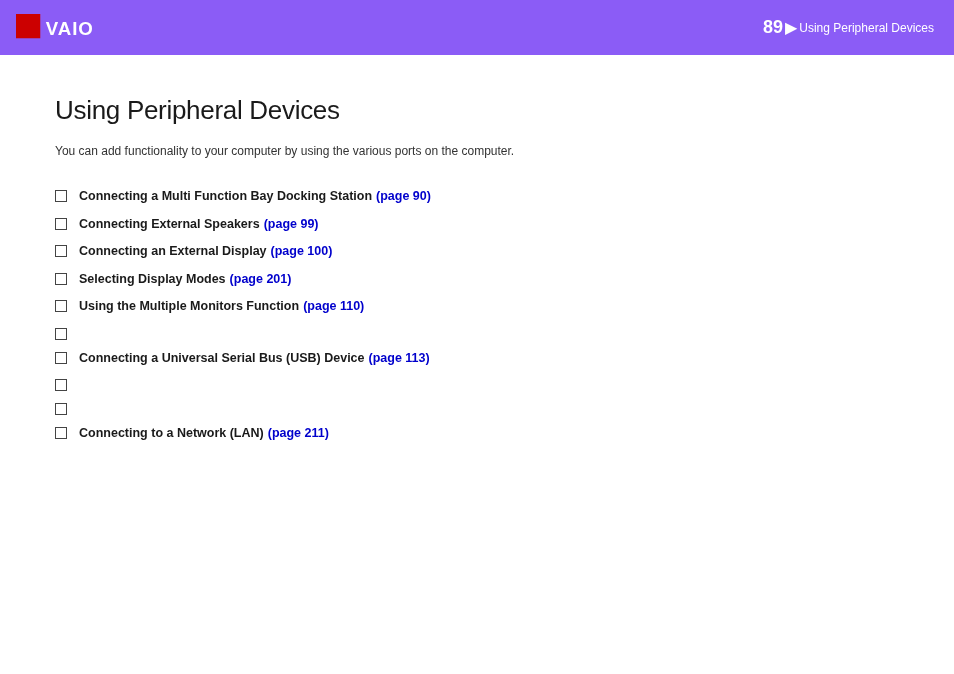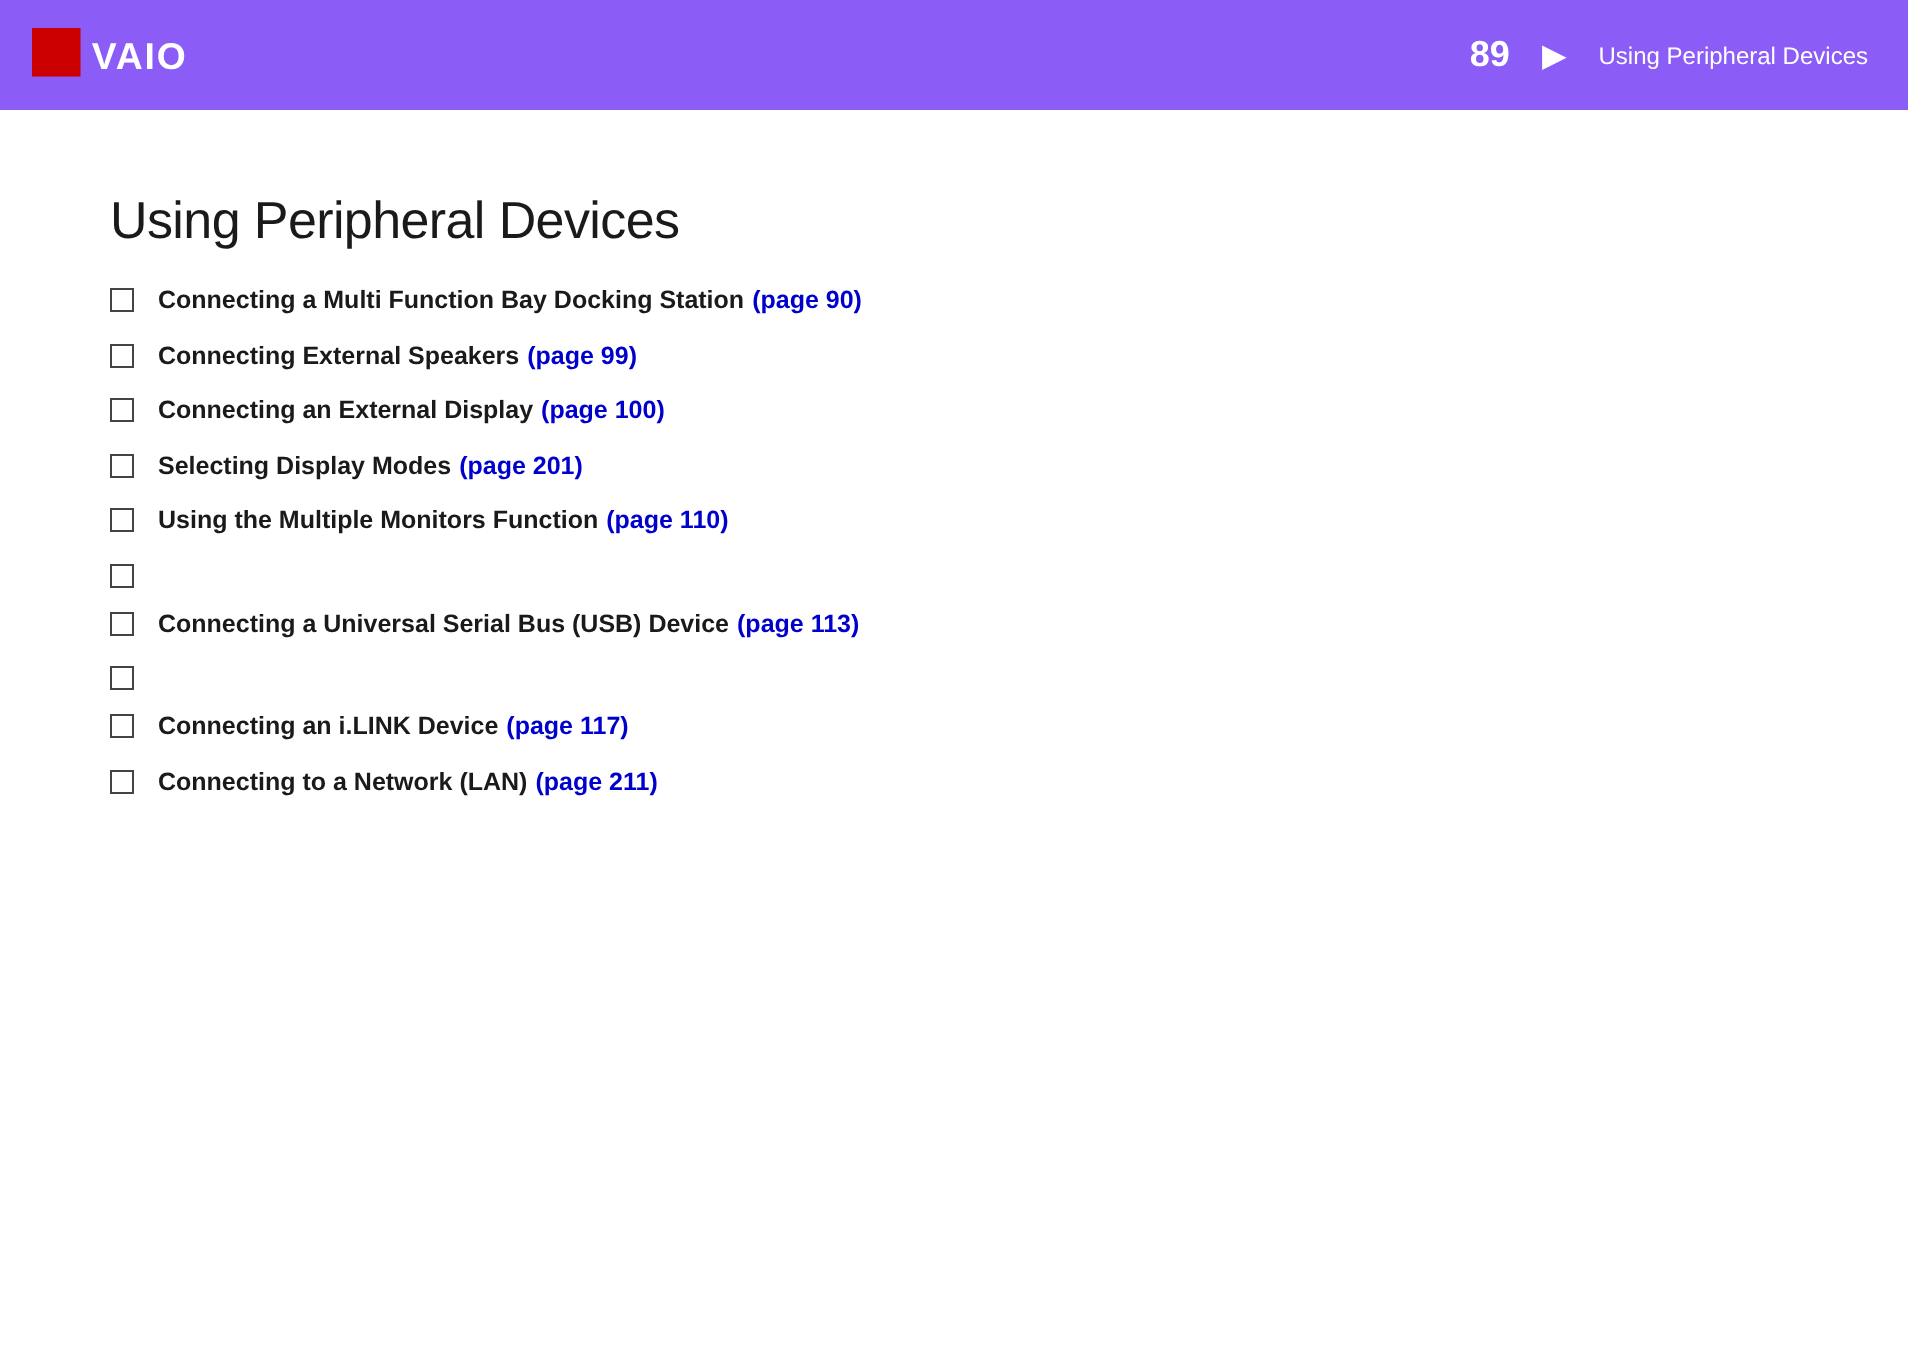--- a/index.html
+++ b/index.html
@@ -33,21 +33,21 @@
 
     
     .vaio-logo svg {
       height: 28px;
       width: auto;
     }
 
     .header-right {
       display: flex;
       align-items: center;
-      gap: 16px;
+      gap: 2px;
       color: #ffffff;
       font-size: 12px;
     }
 
     .header-page-num {
       font-size: 18px;
       font-weight: bold;
       color: #ffffff;
     }
 
@@ -131,20 +131,21 @@
   </div>
   <div class="header-right">
     <span class="header-page-num">89</span>
     <span class="header-arrow">▶</span>
     <span class="header-section-title">Using Peripheral Devices</span>
   </div>
 </div>
 
 <div class="content">
   <h1 class="page-title">Using Peripheral Devices</h1>
+  <p class="intro-text">You can add functionality to your computer by using the various ports on the computer.</p>
 
   <ul class="topic-list" id="topic-list">
   <li>
         <span class="checkbox-icon"></span>
         <span><span class="topic-text">Connecting a Multi Function Bay Docking Station</span><a class="topic-link" href="#">(page 90)</a></span>
       </li>
       <li>
         <span class="checkbox-icon"></span>
         <span><span class="topic-text">Connecting External Speakers</span><a class="topic-link" href="#">(page 99)</a></span>
       </li>
@@ -165,20 +166,19 @@
       </li>
       <li>
         <span class="checkbox-icon"></span>
         <span><span class="topic-text">Connecting a Universal Serial Bus (USB) Device</span><a class="topic-link" href="#">(page 113)</a></span>
       </li>
       <li>
         <span class="checkbox-icon"></span>
       </li>
       <li>
         <span class="checkbox-icon"></span>
-        <span><span class="topic-text">Connecting an i.LINK Device</span><a class="topic-link" href="#">(page 117)</a></span>
       </li>
       <li>
         <span class="checkbox-icon"></span>
         <span><span class="topic-text">Connecting to a Network (LAN)</span><a class="topic-link" href="#">(page 211)</a></span>
       </li>
     </ul>
 </div>
 
 </body></html>

